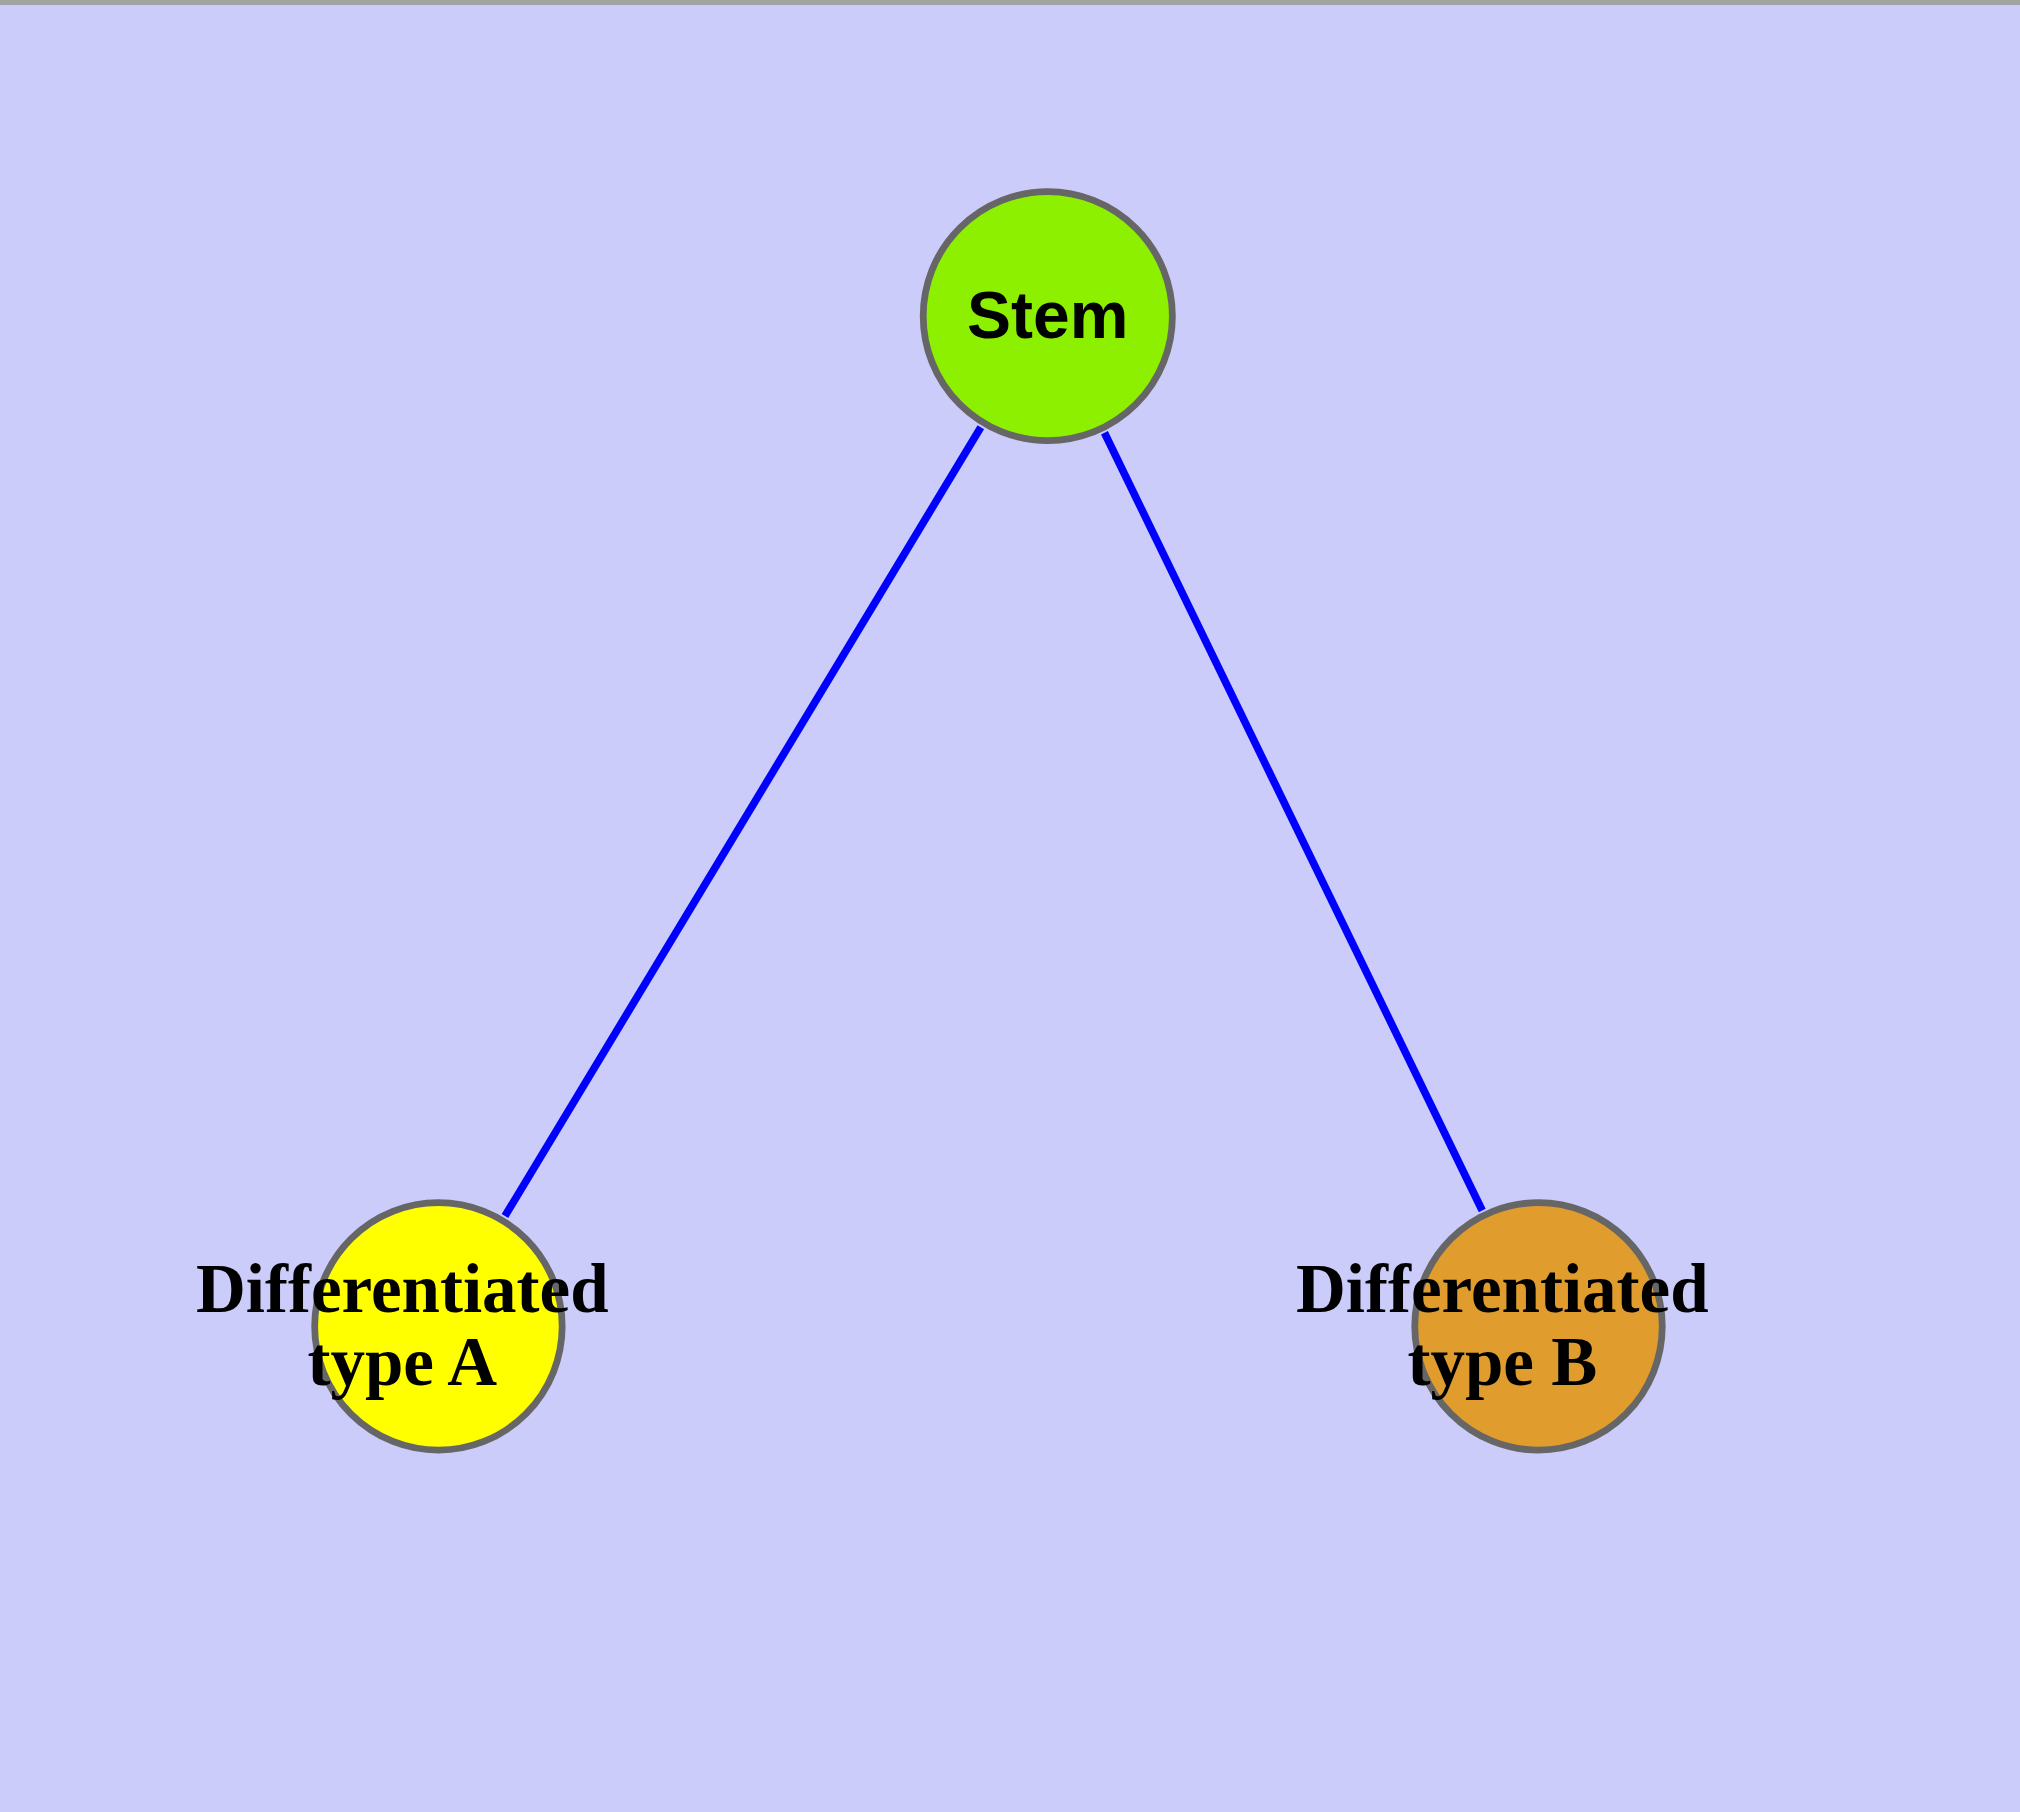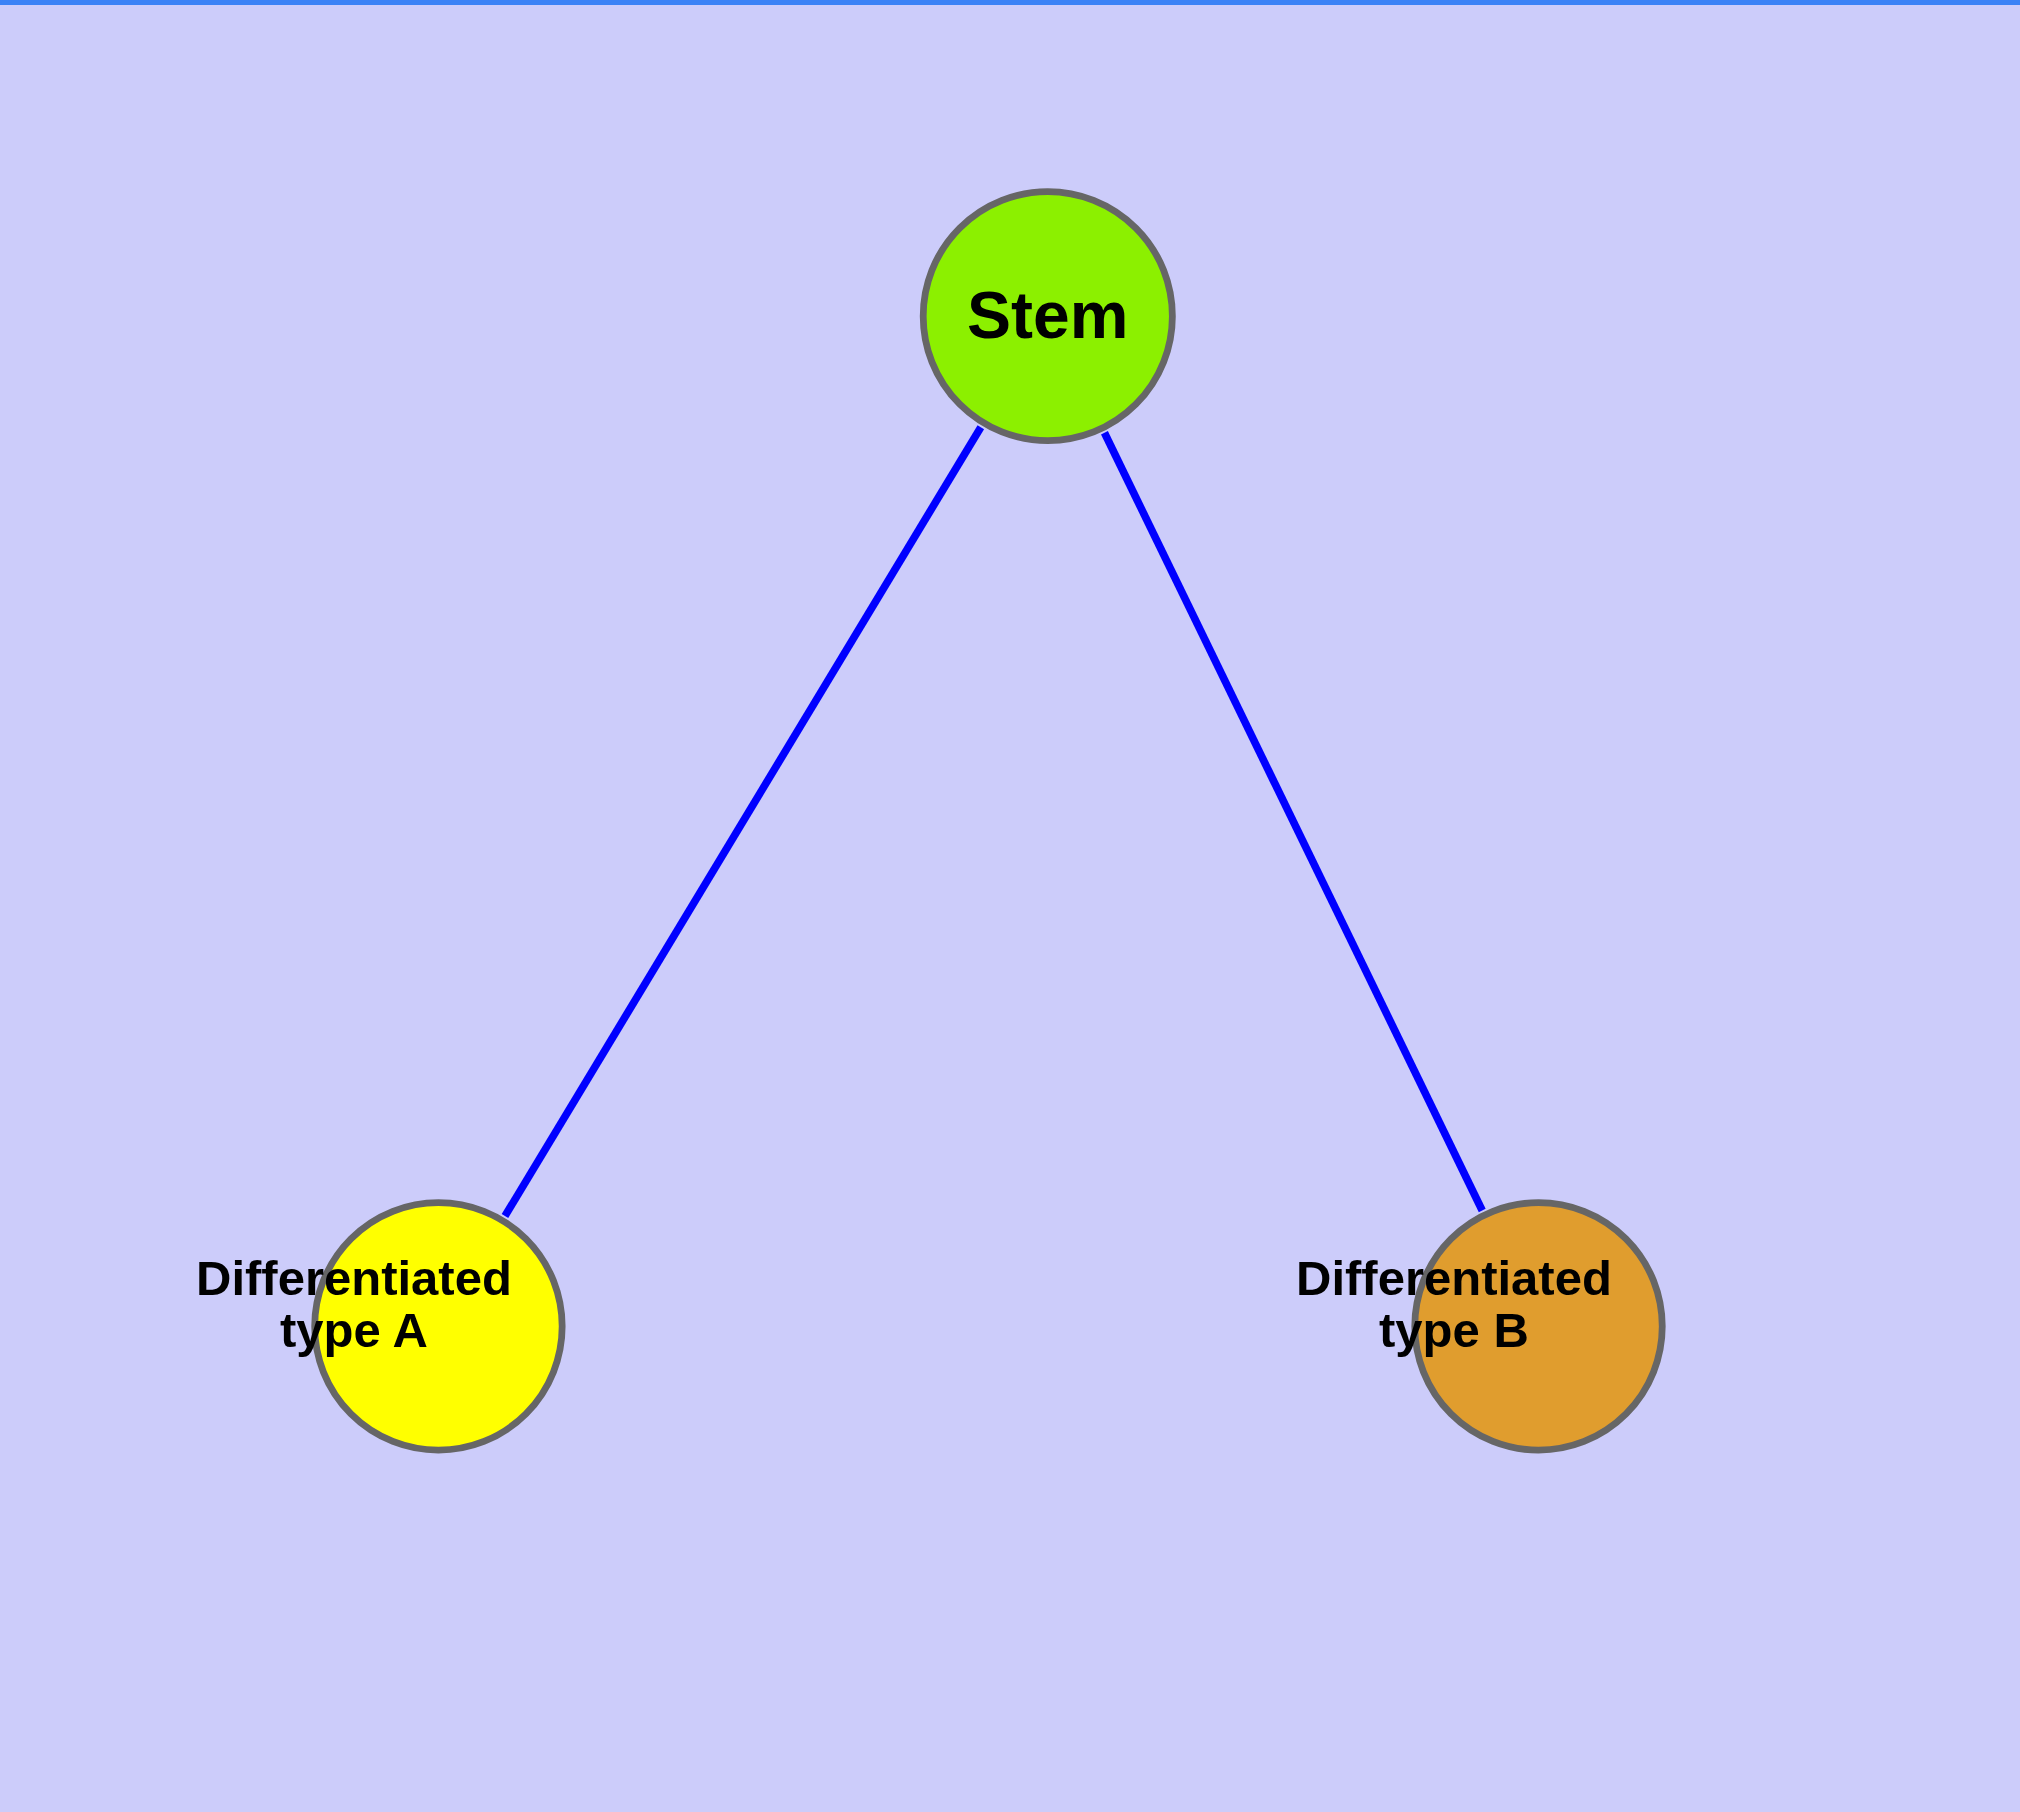--- a/index.html
+++ b/index.html
@@ -6,21 +6,21 @@
   html, body {
     margin: 0;
     padding: 0;
     background: #ffffff;
   }
   #canvas {
     position: relative;
     width: 2021px;
     height: 1812px;
     overflow: hidden;
-    background: #3b82f6;
+    background: #a3a3a3;
     font-family: "Liberation Sans", sans-serif;
   }
   #bg-rect {
     position: absolute;
     left: 0;
     top: 5.1px;
     width: 2021px;
     height: 1807px;
     background: #ccccfa;
   }
@@ -38,21 +38,22 @@
     font-weight: bold;
     line-height: 1.06;
     white-space: pre;
     pointer-events: none;
     font-family: "Liberation Sans", sans-serif;
   }
   .node-label.stem {
     font-size: 66px;
   }
   .node-label.leaf {
-    font-size: 49px;
+    font-size: 69px;
+    font-family: Liberation Serif, serif;
   }
 </style>
 </head>
 <body>
 
 <div id="canvas">
 
   <div id="bg-rect"></div>
 
   <svg id="graph-svg" viewBox="0 0 2384 2138" xmlns="http://www.w3.org/2000/svg">

